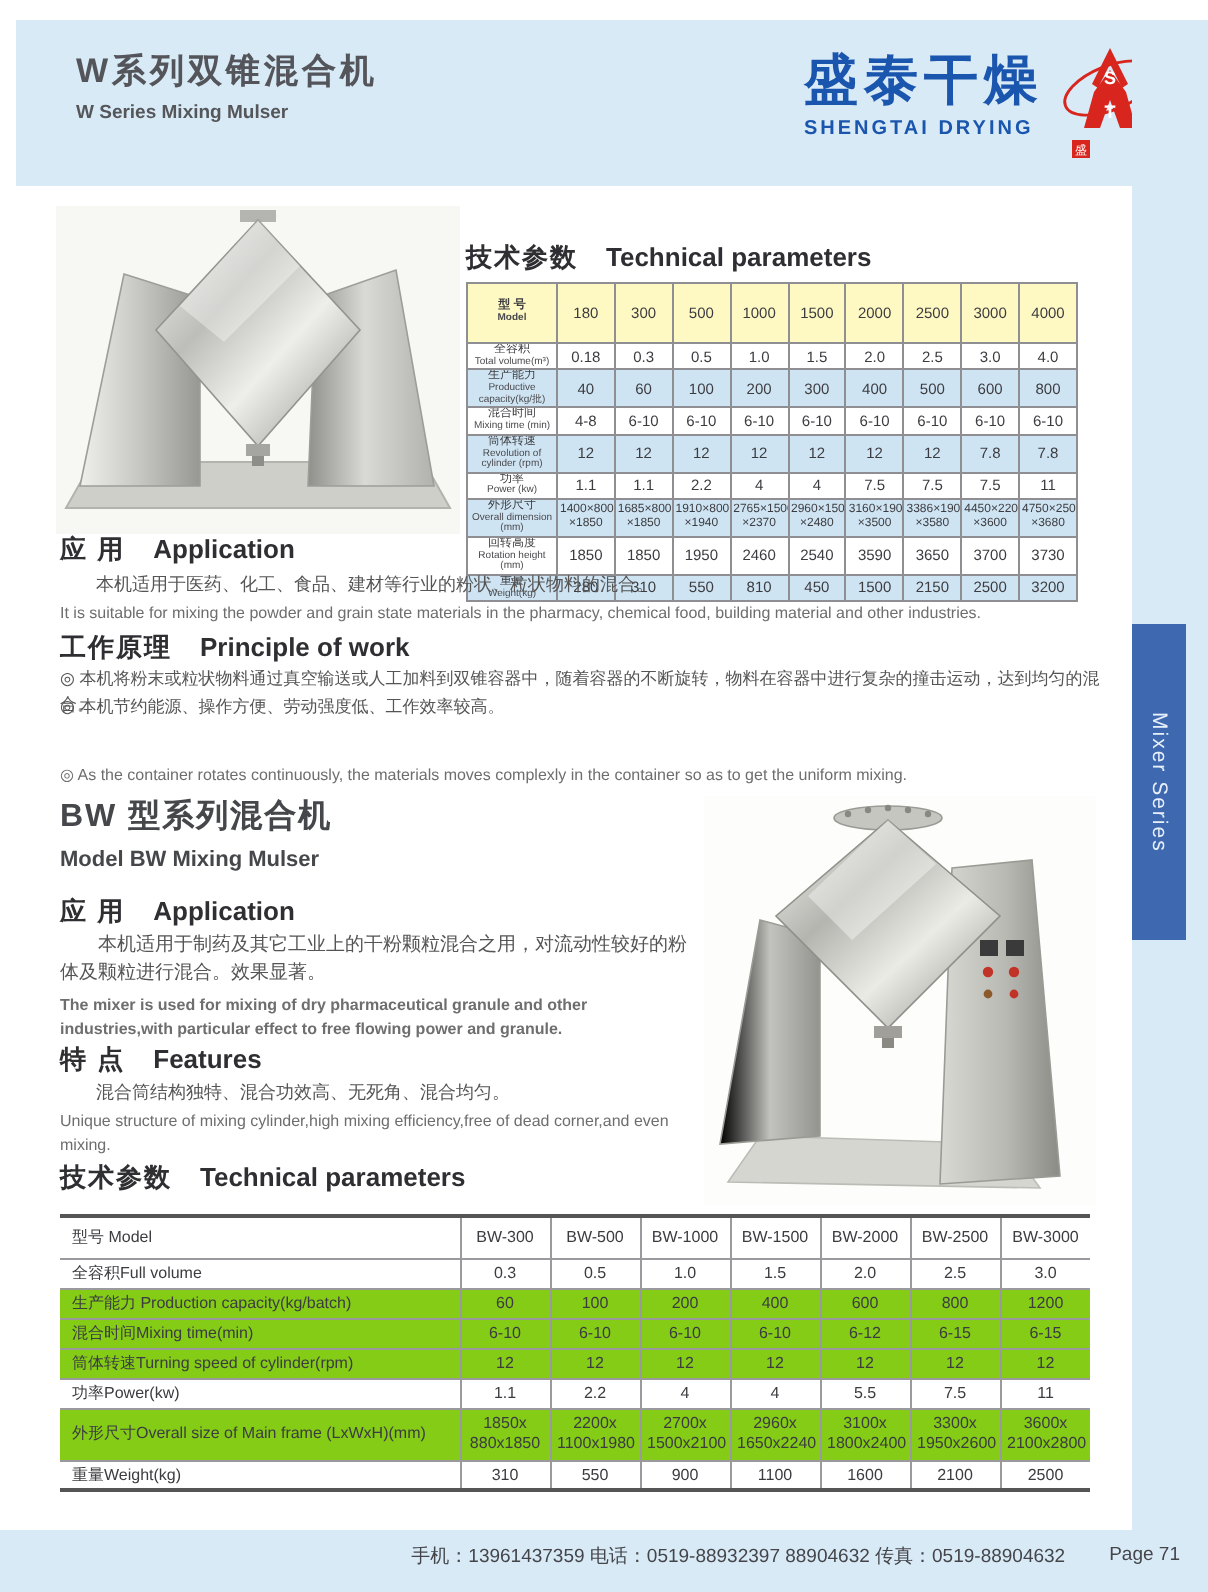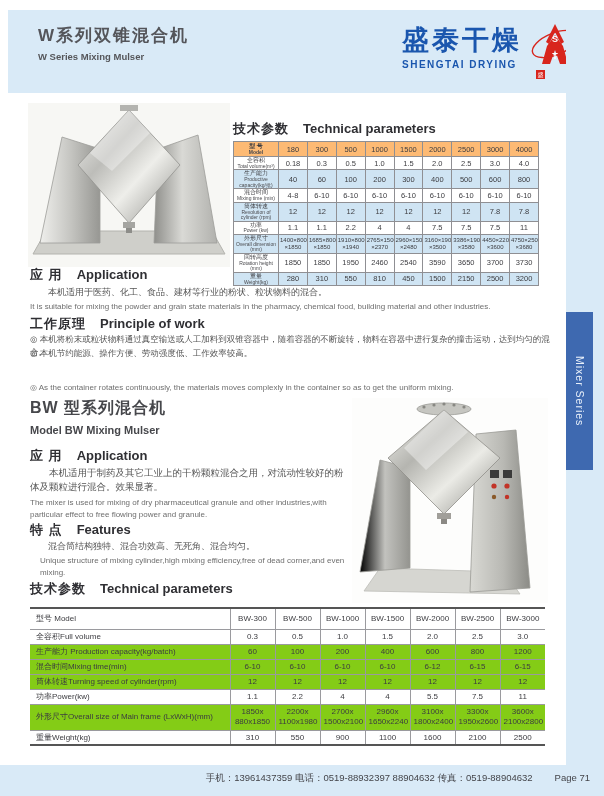--- a/index.html
+++ b/index.html
@@ -24,21 +24,21 @@
   
   .sec-head { position:absolute; font-weight:bold; color:#2f2f33; font-size:13px; letter-spacing:1px; }
   .sec-head .en { margin-left:14px; letter-spacing:0; }
 
   .body-cn { position:absolute; font-size:9px; color:#555; line-height:1.5; }
   .body-en { position:absolute; font-size:8px; color:#6e6e6e; line-height:1.45; }
 
   
   .tbl-w { position:absolute; left:233px; top:141px; border-collapse:collapse; table-layout:fixed; width:306px; }
   .tbl-w th, .tbl-w td { border:1px solid #8f8f93; text-align:center; vertical-align:middle; color:#3c3c40; padding:0 1px; overflow:hidden; }
-  .tbl-w thead th { background:#fdba74; height:15px; }
+  .tbl-w thead th { background:#fef9c3; height:30px; }
   .tbl-w td { font-size:7.5px; height:12px; }
   .tbl-w tr.shaded td { background:#cfe4f3; }
   .tbl-w .lbl-cn { display:block; font-size:6px; line-height:1.15; }
   .tbl-w .lbl-en { display:block; font-size:5px; line-height:1.1; color:#4a4a4e; }
   .tbl-w tr.dim td { font-size:6px; height:17px; line-height:1.2; }
 
   
   .tbl-bw { position:absolute; left:30px; top:607px; border-collapse:collapse; table-layout:fixed; width:515px; }
   .tbl-bw th, .tbl-bw td { border:1px solid #9a9a9e; color:#3c3c40; font-size:8px; padding:1px 3px; }
   .tbl-bw th:first-child, .tbl-bw td:first-child { border-left:none; text-align:left; padding-left:6px; }
@@ -335,27 +335,27 @@
       <polygon points="92,12 116,34 74,72 52,50" fill="#ffffff" opacity="0.38"></polygon>
       <rect x="85" y="115" width="14" height="6" fill="#a19f9a"></rect>
       <rect x="89" y="121" width="6" height="5" fill="#8b8984"></rect>
     </svg>
   </div>
 
   <div class="sec-head" style="left:30px; top:447px;">
     <span>应 用</span><span class="en">Application</span>
   </div>
   <div class="body-cn" style="left:30px; top:466px; width:315px; text-indent:2em; font-size:9.5px;">本机适用于制药及其它工业上的干粉颗粒混合之用，对流动性较好的粉体及颗粒进行混合。效果显著。</div>
-  <div class="body-en" style="left:30px; top:497px; width:318px;">The mixer is used for mixing of dry pharmaceutical granule and other industries,with particular effect to free flowing power and granule.</div>
+  <div class="body-en" style="left:30px; top:497px; width:318px;font-weight:bold;">The mixer is used for mixing of dry pharmaceutical granule and other industries,with particular effect to free flowing power and granule.</div>
 
   <div class="sec-head" style="left:30px; top:521px;">
     <span>特 点</span><span class="en">Features</span>
   </div>
   <div class="body-cn" style="left:30px; top:540px; width:315px; text-indent:2em;">混合筒结构独特、混合功效高、无死角、混合均匀。</div>
-  <div class="body-en" style="left:40px; top:555px; width:318px;">Unique structure of mixing cylinder,high mixing efficiency,free of dead corner,and even mixing.</div>
+  <div class="body-en" style="left:30px; top:555px; width:318px;">Unique structure of mixing cylinder,high mixing efficiency,free of dead corner,and even mixing.</div>
 
   <div class="sec-head" style="left:30px; top:580px;">
     <span>技术参数</span><span class="en">Technical parameters</span>
   </div>
 
   <table class="tbl-bw">
     <colgroup>
         <col style="width:200px">
       </colgroup>
   <thead>

